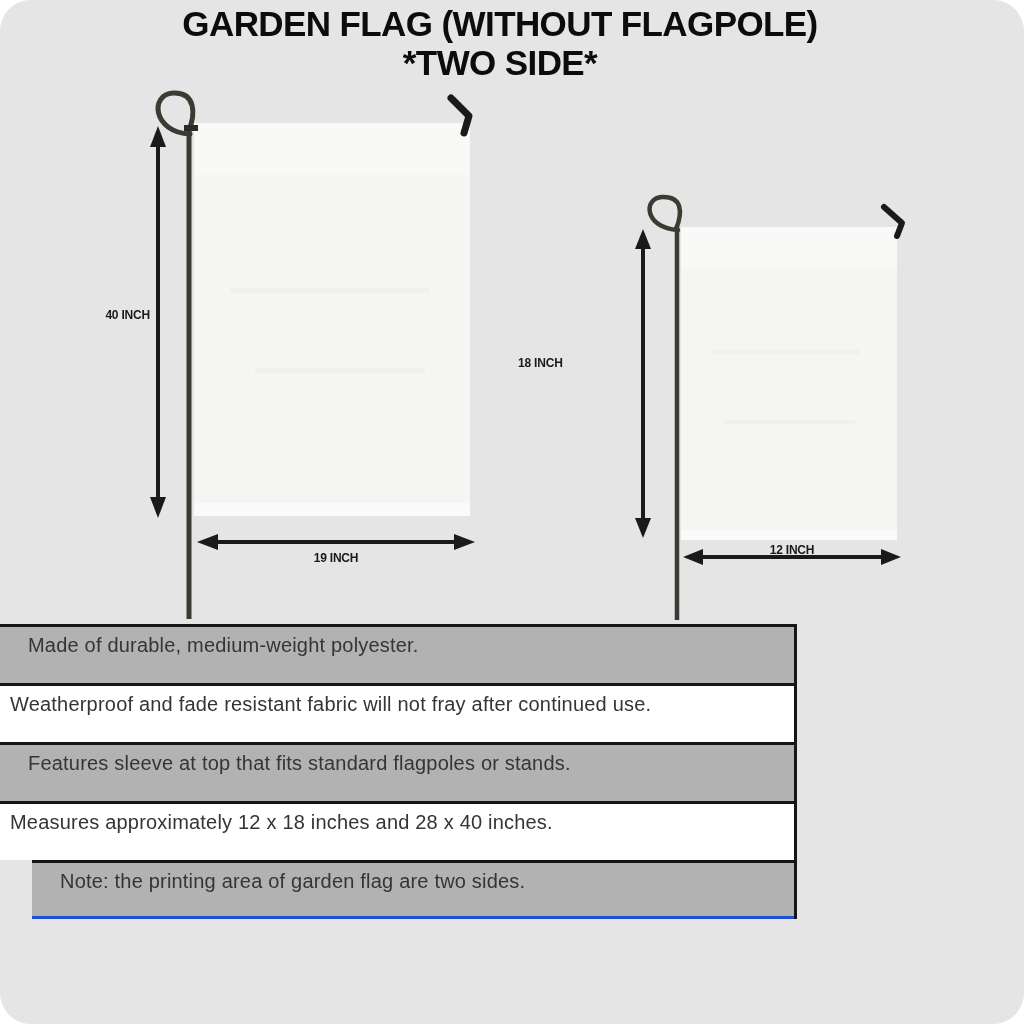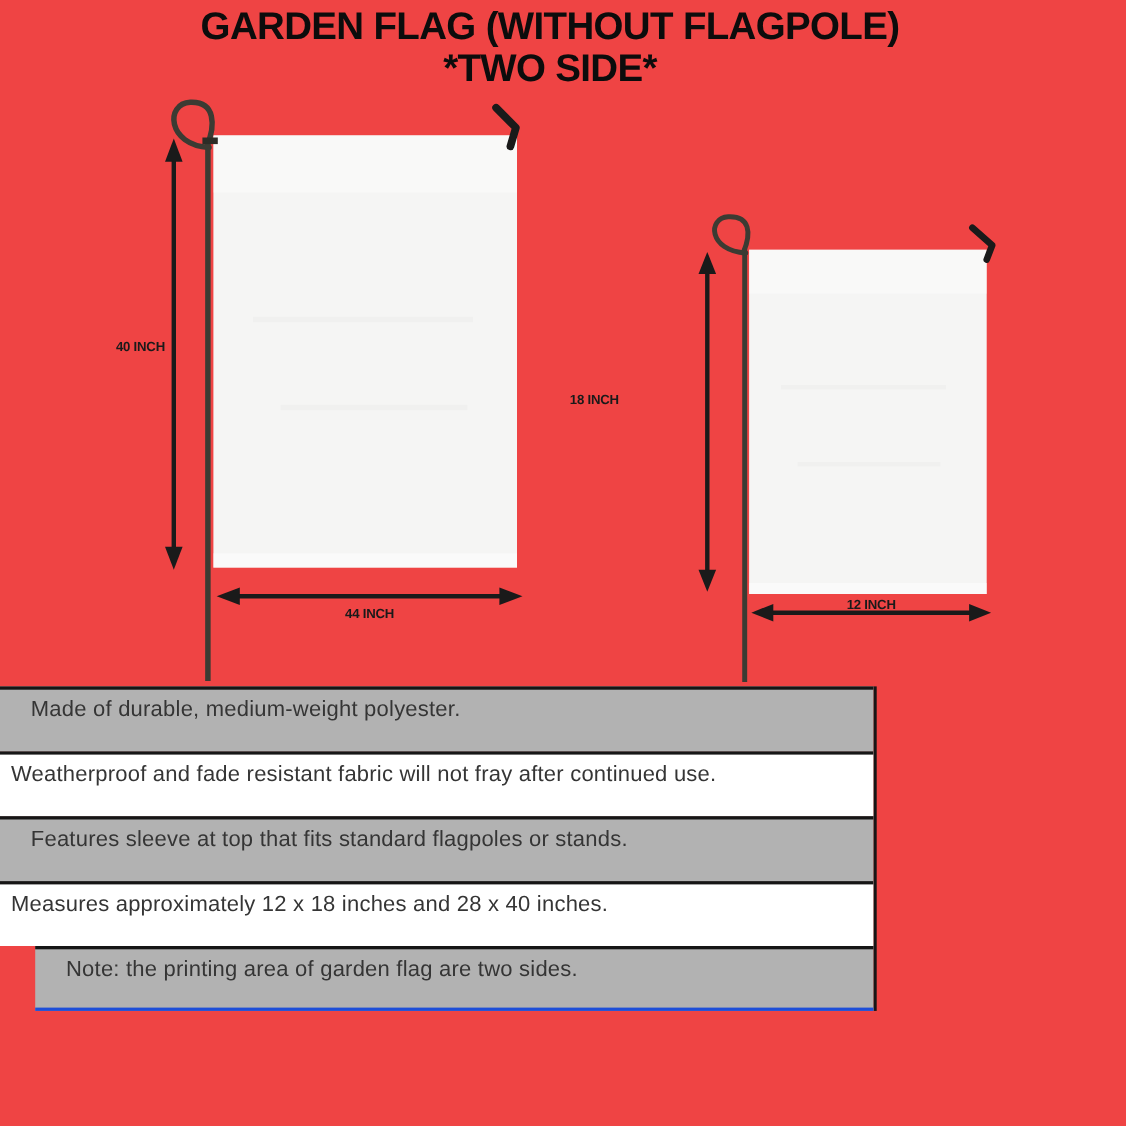--- a/index.html
+++ b/index.html
@@ -5,21 +5,22 @@
   html, body {
     margin: 0; padding: 0;
     width: 1024px; height: 1024px;
     background: #ffffff;
     font-family: "Liberation Sans", sans-serif;
     overflow: hidden;
   }
   #canvas {
     position: relative;
     width: 1024px; height: 1024px;
-    background: #ef4444;
+    background: #e5e5e5;
+    border-radius: 31px;
   }
 
   
   .title-block {
     position: absolute;
     top: 4px; left: 0;
     width: 1000px;
     text-align: center;
     color: #0c0c0c;
   }
@@ -135,21 +136,21 @@
 
       <g>
         <line x1="698" y1="557" x2="886" y2="557" stroke="#1a1a1a" stroke-width="4"></line>
         <polygon points="683,557 703,549 703,565" fill="#1a1a1a"></polygon>
         <polygon points="901,557 881,549 881,565" fill="#1a1a1a"></polygon>
       </g>
     </g>
   </svg>
 
   <div class="dim-label" id="lbl-large-height">40 INCH</div>
-  <div class="dim-label" id="lbl-large-width">44 INCH</div>
+  <div class="dim-label" id="lbl-large-width">19 INCH</div>
   <div class="dim-label" id="lbl-small-height">18 INCH</div>
   <div class="dim-label" id="lbl-small-width">12 INCH</div>
 
   <div class="features-table">
     <div class="feature-row shaded">
       <span class="feature-text">Made of durable, medium-weight polyester.</span>
     </div>
     <div class="feature-row">
       <span class="feature-text">Weatherproof and fade resistant fabric will not fray after continued use.</span>
     </div>

